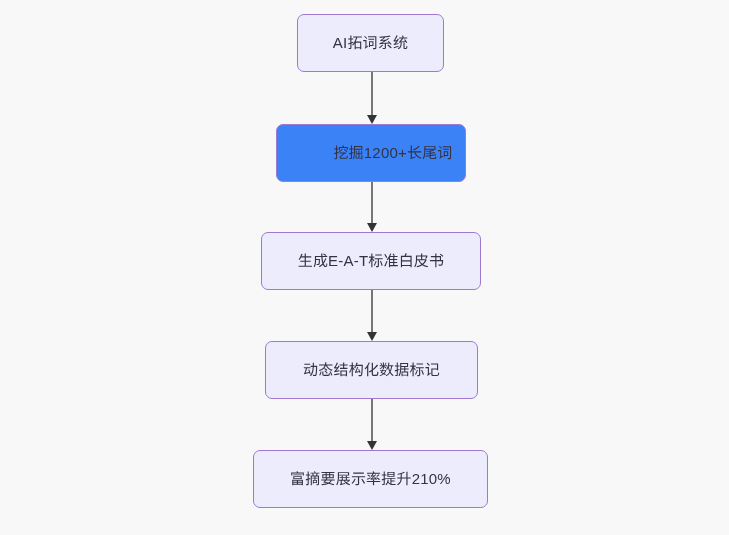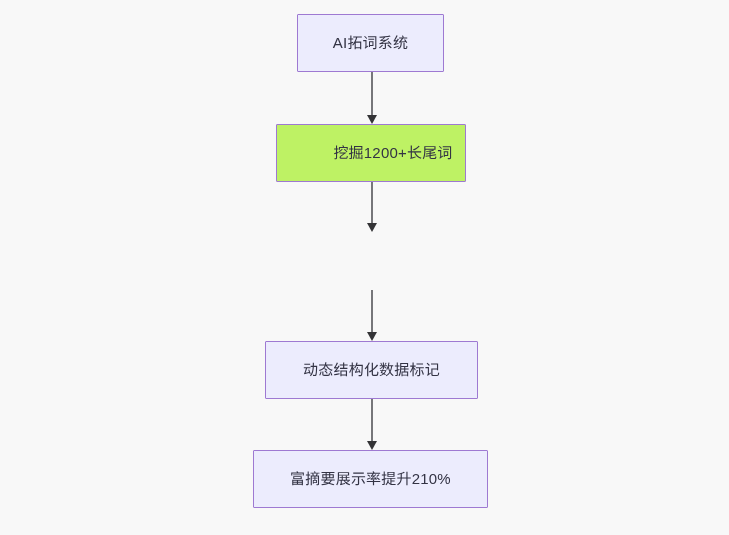--- a/index.html
+++ b/index.html
@@ -17,21 +17,21 @@
   #flowchart-canvas {
     position: relative;
     width: 729px;
     height: 535px;
   }
   .node {
     position: absolute;
     box-sizing: border-box;
     background: #ececfd;
     border: 1.4px solid #9e79d2;
-    border-radius: 1px;
+    border-radius: 7px;
     display: flex;
     align-items: center;
     justify-content: center;
     color: #333344;
     font-size: 15px;
     line-height: 1.3;
     letter-spacing: 0.2px;
     white-space: nowrap;
     text-align: center;
     user-select: none;
@@ -62,24 +62,27 @@
 </style>
 </head>
 <body style="background: rgb(248, 248, 248);">
 
 <div id="flowchart-canvas">
 
   <div class="node" id="node-n1" style="left: 297px; top: 14px; width: 147px; height: 58px; background: rgb(236, 236, 253); border-color: rgb(158, 121, 210); color: rgb(51, 51, 68);">
     <span class="node-label">AI拓词系统</span>
   </div>
 
-  <div class="node" id="node-n2" style="left: 276px; top: 124px; width: 190px; height: 58px; background: #bef264; border-color: rgb(158, 121, 210); color: rgb(51, 51, 68); padding-left: 44px;">
+  <div class="node" id="node-n2" style="left: 276px; top: 124px; width: 190px; height: 58px; background: #3b82f6; border-color: rgb(158, 121, 210); color: rgb(51, 51, 68); padding-left: 44px;">
     <span class="node-label">挖掘1200+长尾词</span>
   </div>
 
+  <div class="node" id="node-n3" style="left: 261px; top: 232px; width: 220px; height: 58px; background: rgb(236, 236, 253); border-color: rgb(158, 121, 210); color: rgb(51, 51, 68);">
+    <span class="node-label">生成E-A-T标准白皮书</span>
+  </div>
 
   <div class="node" id="node-n4" style="left: 265px; top: 341px; width: 213px; height: 58px; background: rgb(236, 236, 253); border-color: rgb(158, 121, 210); color: rgb(51, 51, 68); align-items: center;">
     <span class="node-label">动态结构化数据标记</span>
   </div>
 
   <div class="node" id="node-n5" style="left: 253px; top: 450px; width: 235px; height: 58px; background: rgb(236, 236, 253); border-color: rgb(158, 121, 210); color: rgb(51, 51, 68);">
     <span class="node-label">富摘要展示率提升210%</span>
   </div>
 
   <div class="edge" id="edge-e1" style="left: 371px; top: 72px; width: 2px; height: 52px;">

